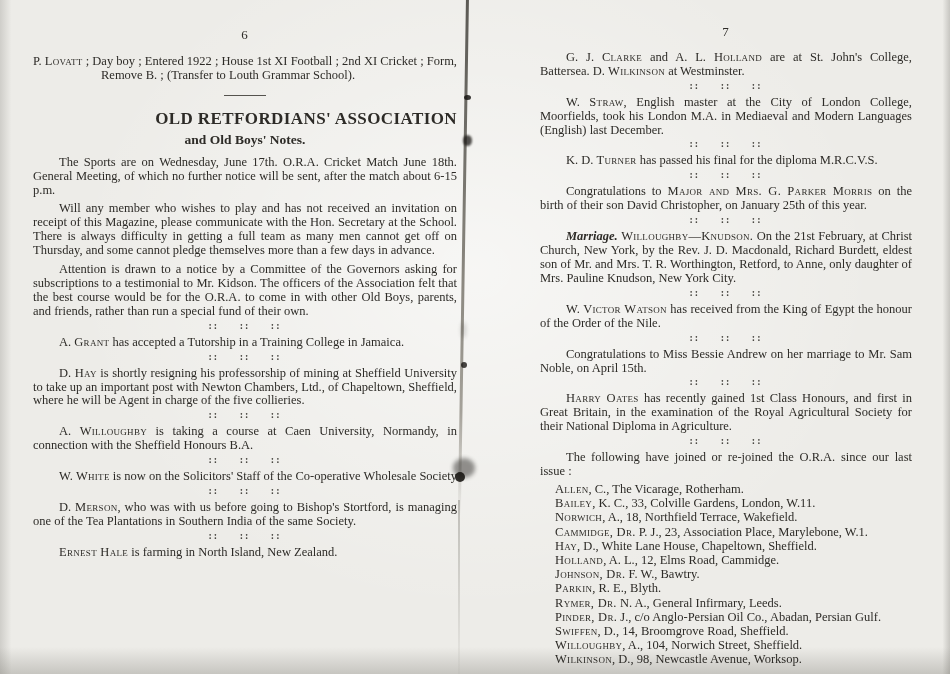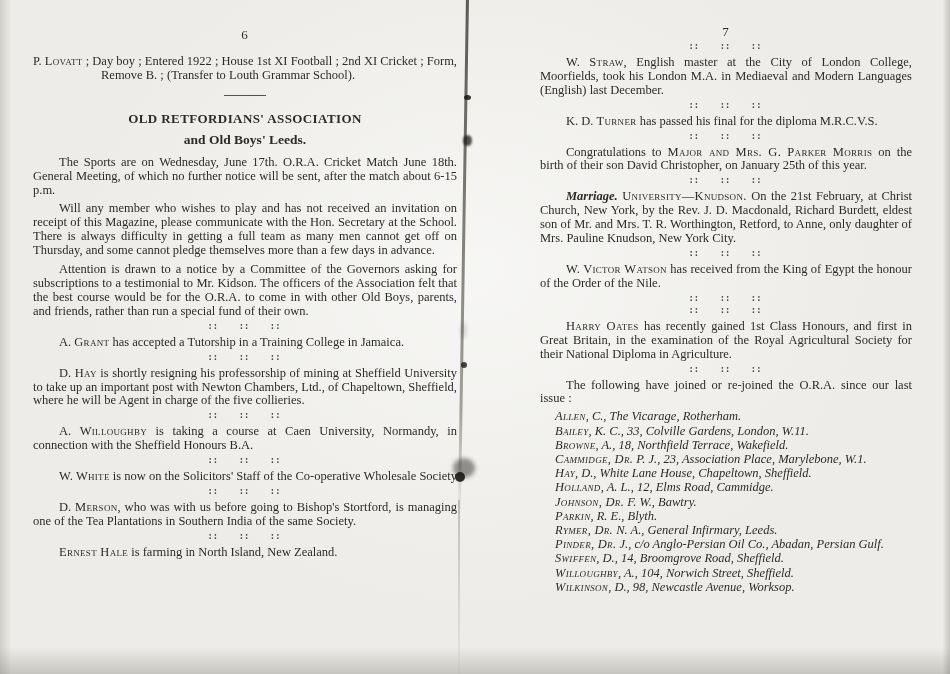--- a/index.html
+++ b/index.html
@@ -22,37 +22,37 @@
   .pagenum { text-align:center; font-size:13px; letter-spacing:1px; }
   .page-left  .pagenum { margin-top:28px; }
   .page-right .pagenum { margin-top:25px; }
   p { margin:0; }
   .entry {
     margin-top:13px; text-align:justify;
     padding-left:68px; text-indent:-68px;
   }
   .rule { width:42px; height:1px; background:#55534e; margin:12px auto 0; }
   .heading {
-    margin:15px 0 0; text-align:center; font-weight:bold;
-    font-size:13px; line-height:16px; letter-spacing:0.4px;
+    margin:15px 0 0; text-align:right; font-weight:bold;
+    font-size:17px; line-height:16px; letter-spacing:0.4px;
   }
   .subheading {
     margin:5px 0 0; text-align:center; font-weight:bold;
     font-size:13.5px; line-height:15px;
   }
   .para { margin-top:5px; text-indent:26px; text-align:justify; }
   .para.first { margin-top:9px; }
   .page-right .para.first { margin-top:12px; }
   .sep {
     text-align:center; font-size:10px; line-height:11px; margin:1px 0;
     font-weight:bold; color:#44423d; letter-spacing:2px; word-spacing:16px;
   }
   .sc { font-variant:small-caps; letter-spacing:0.3px; }
   .b  { font-weight:bold;font-style:italic; }
-  .members { list-style:none; margin:3px 0 0; padding:0 0 0 15px;font-style:italic; }
+  .members { list-style:none; margin:3px 0 0; padding:0 0 0 15px; }
   .members li { white-space:nowrap; line-height:14.2px; }
   
   .gutter-line {
     position:absolute; left:466px; top:-4px; width:3px; height:520px;
     border-radius:2px;
     background:linear-gradient(to bottom,
       #5b5954 0%, #6e6c66 25%, #8b8880 55%, #a5a29a 80%, rgba(160,158,150,0) 100%);
     transform:rotate(0.9deg); transform-origin:50% 0;
   }
   .gutter-line-low {
@@ -73,21 +73,21 @@
 <div class="sheet">
 
   <div class="page page-left">
     <div class="pagenum">6</div>
 
     <p class="entry"><span>P. </span><span class="sc">Lovatt</span><span> ; Day boy ; Entered 1922 ; House 1st XI Football ; 2nd XI Cricket ; Form, Remove B. ; (Transfer to Louth Grammar School).</span></p>
 
     <div class="rule"></div>
 
     <h1 class="heading">OLD RETFORDIANS' ASSOCIATION</h1>
-    <h2 class="subheading">and Old Boys' Leeds.</h2>
+    <h2 class="subheading">and Old Boys' Notes.</h2>
 
     <p class="para first"><span>The Sports are on Wednesday, June 17th. O.R.A. Cricket Match June 18th. General Meeting, of which no further notice will be sent, after the match about 6-15 p.m.</span></p>
     <p class="para"><span>Will any member who wishes to play and has not received an invitation on receipt of this Magazine, please communicate with the Hon. Secretary at the School. There is always difficulty in getting a full team as many men cannot get off on Thursday, and some cannot pledge themselves more than a few days in advance.</span></p>
     <p class="para"><span>Attention is drawn to a notice by a Committee of the Governors asking for subscriptions to a testimonial to Mr. Kidson. The officers of the Association felt that the best course would be for the O.R.A. to come in with other Old Boys, parents, and friends, rather than run a special fund of their own.</span></p>
 
     <div class="sep">:: :: ::</div>
     <p class="para"><span>A. </span><span class="sc">Grant</span><span> has accepted a Tutorship in a Training College in Jamaica.</span></p>
 
     <div class="sep">:: :: ::</div>
     <p class="para"><span>D. </span><span class="sc">Hay</span><span> is shortly resigning his professorship of mining at Sheffield University to take up an important post with Newton Chambers, Ltd., of Chapeltown, Sheffield, where he will be Agent in charge of the five collieries.</span></p>
@@ -101,48 +101,50 @@
     <div class="sep">:: :: ::</div>
     <p class="para"><span>D. </span><span class="sc">Merson</span><span>, who was with us before going to Bishop's Stortford, is managing one of the Tea Plantations in Southern India of the same Society.</span></p>
 
     <div class="sep">:: :: ::</div>
     <p class="para"><span class="sc">Ernest Hale</span><span> is farming in North Island, New Zealand.</span></p>
   </div>
 
   <div class="page page-right">
     <div class="pagenum">7</div>
 
+    <p class="para first"><span>G. J. </span><span class="sc">Clarke</span><span> and A. L. </span><span class="sc">Holland</span><span> are at St. John's College, Battersea. D. </span><span class="sc">Wilkinson</span><span> at Westminster.</span></p>
 
     <div class="sep">:: :: ::</div>
     <p class="para"><span>W. </span><span class="sc">Straw</span><span>, English master at the City of London College, Moorfields, took his London M.A. in Mediaeval and Modern Languages (English) last December.</span></p>
 
     <div class="sep">:: :: ::</div>
     <p class="para"><span>K. D. </span><span class="sc">Turner</span><span> has passed his final for the diploma M.R.C.V.S.</span></p>
 
     <div class="sep">:: :: ::</div>
     <p class="para"><span>Congratulations to </span><span class="sc">Major and Mrs. G. Parker Morris</span><span> on the birth of their son David Christopher, on January 25th of this year.</span></p>
 
     <div class="sep">:: :: ::</div>
-    <p class="para"><span class="b">Marriage.</span><span> </span><span class="sc">University—Knudson.</span><span> On the 21st February, at Christ Church, New York, by the Rev. J. D. Macdonald, Richard Burdett, eldest son of Mr. and Mrs. T. R. Worthington, Retford, to Anne, only daughter of Mrs. Pauline Knudson, New York City.</span></p>
+    <p class="para"><span class="b">Marriage.</span><span> </span><span class="sc">Willoughby—Knudson.</span><span> On the 21st February, at Christ Church, New York, by the Rev. J. D. Macdonald, Richard Burdett, eldest son of Mr. and Mrs. T. R. Worthington, Retford, to Anne, only daughter of Mrs. Pauline Knudson, New York City.</span></p>
 
     <div class="sep">:: :: ::</div>
     <p class="para"><span>W. </span><span class="sc">Victor Watson</span><span> has received from the King of Egypt the honour of the Order of the Nile.</span></p>
 
     <div class="sep">:: :: ::</div>
+    <p class="para"><span>Congratulations to Miss Bessie Andrew on her marriage to Mr. Sam Noble, on April 15th.</span></p>
 
     <div class="sep">:: :: ::</div>
     <p class="para"><span class="sc">Harry Oates</span><span> has recently gained 1st Class Honours, and first in Great Britain, in the examination of the Royal Agricultural Society for their National Diploma in Agriculture.</span></p>
 
     <div class="sep">:: :: ::</div>
     <p class="para"><span>The following have joined or re-joined the O.R.A. since our last issue :</span></p>
 
     <ul class="members">
       <li><span class="sc">Allen</span><span>, C., The Vicarage, Rotherham.</span></li>
       <li><span class="sc">Bailey</span><span>, K. C., 33, Colville Gardens, London, W.11.</span></li>
-      <li><span class="sc">Browne</span><span>, A., 18, Northfield Terrace, Wakefield.</span></li>
+      <li><span class="sc">Norwich</span><span>, A., 18, Northfield Terrace, Wakefield.</span></li>
       <li><span class="sc">Cammidge, Dr.</span><span> P. J., 23, Association Place, Marylebone, W.1.</span></li>
       <li><span class="sc">Hay</span><span>, D., White Lane House, Chapeltown, Sheffield.</span></li>
       <li><span class="sc">Holland</span><span>, A. L., 12, Elms Road, Cammidge.</span></li>
       <li><span class="sc">Johnson, Dr.</span><span> F. W., Bawtry.</span></li>
       <li><span class="sc">Parkin</span><span>, R. E., Blyth.</span></li>
       <li><span class="sc">Rymer, Dr.</span><span> N. A., General Infirmary, Leeds.</span></li>
       <li><span class="sc">Pinder, Dr.</span><span> J., c/o Anglo-Persian Oil Co., Abadan, Persian Gulf.</span></li>
       <li><span class="sc">Swiffen</span><span>, D., 14, Broomgrove Road, Sheffield.</span></li>
       <li><span class="sc">Willoughby</span><span>, A., 104, Norwich Street, Sheffield.</span></li>
       <li><span class="sc">Wilkinson</span><span>, D., 98, Newcastle Avenue, Worksop.</span></li>

